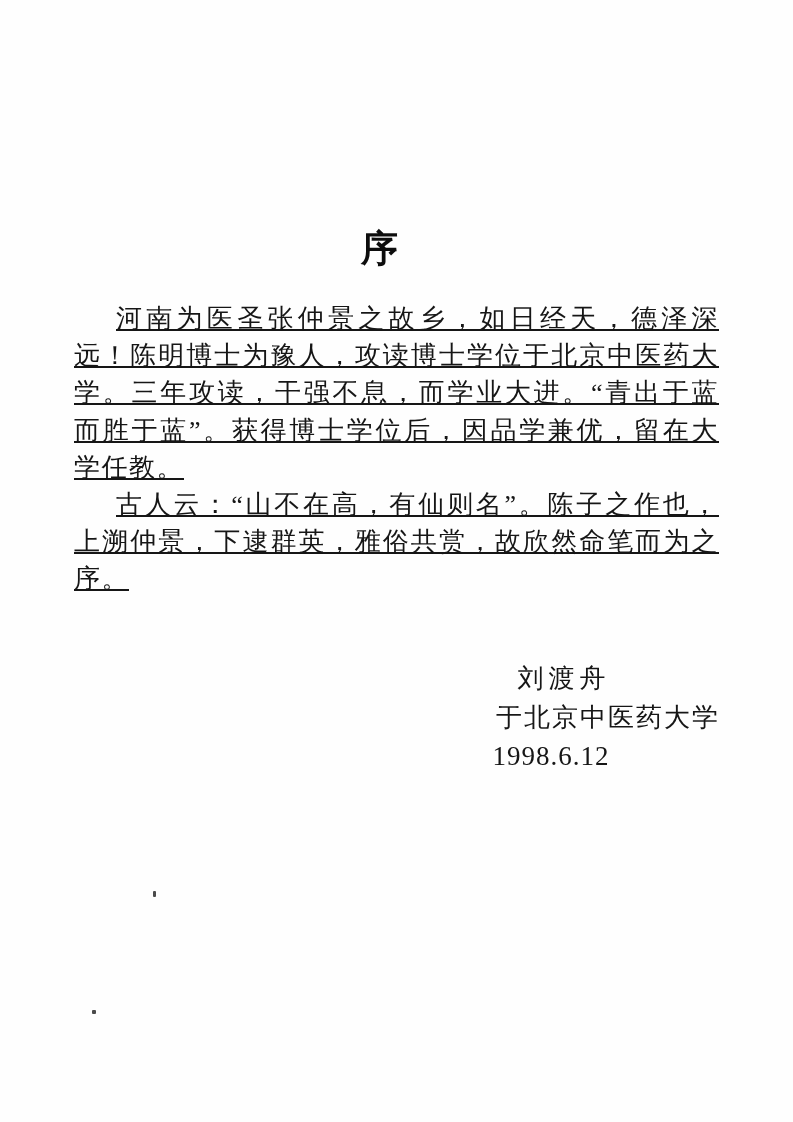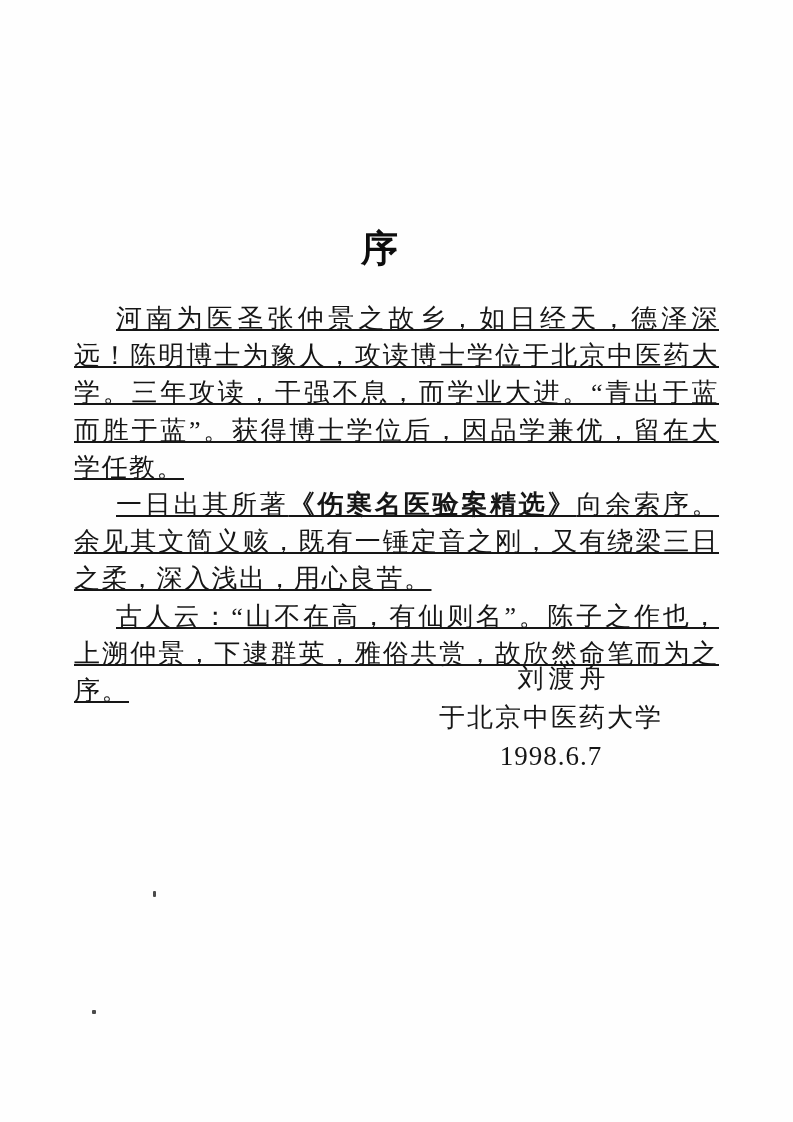--- a/index.html
+++ b/index.html
@@ -56,20 +56,21 @@
     font-size: 26px;
     line-height: 38.5px;
     text-align: center;
   }
   .sig-name {
     letter-spacing: 5px;
     padding-left: 26px;
   }
   .sig-affiliation {
     letter-spacing: 2px;
+    text-align: right;
   }
   .sig-date {
     font-size: 27px;
     letter-spacing: 1px;
   }
   .speck {
     position: absolute;
     background: #4a4a4a;
     border-radius: 1px;
   }
@@ -78,26 +79,25 @@
 </style>
 </head>
 <body>
 
 <div class="page">
 
   <h1 class="title">序</h1>
 
   <div class="body-text">
     <p>河南为医圣张仲景之故乡，如日经天，德泽深远！陈明博士为豫人，攻读博士学位于北京中医药大学。三年攻读，干强不息，而学业大进。“青出于蓝而胜于蓝”。获得博士学位后，因品学兼优，留在大学任教。</p>
-    <p><span>一日出其所著</span><span class="book-title">《伤寒名医验案精选》</span><span>向余索序。余见其文简义赅，既有一锤定音之刚，又有绕梁三日之柔，深入浅出，用心良苦。</span></p>
     <p>古人云：“山不在高，有仙则名”。陈子之作也，上溯仲景，下逮群英，雅俗共赏，故欣然命笔而为之序。</p>
   </div>
 
   <div class="signature">
     <div class="sig-name">刘渡舟</div>
     <div class="sig-affiliation">于北京中医药大学</div>
-    <div class="sig-date">1998.6.7</div>
+    <div class="sig-date">1998.6.12</div>
   </div>
 
   <div class="speck speck-1"></div>
   <div class="speck speck-2"></div>
 
 </div>
 
 </body></html>

